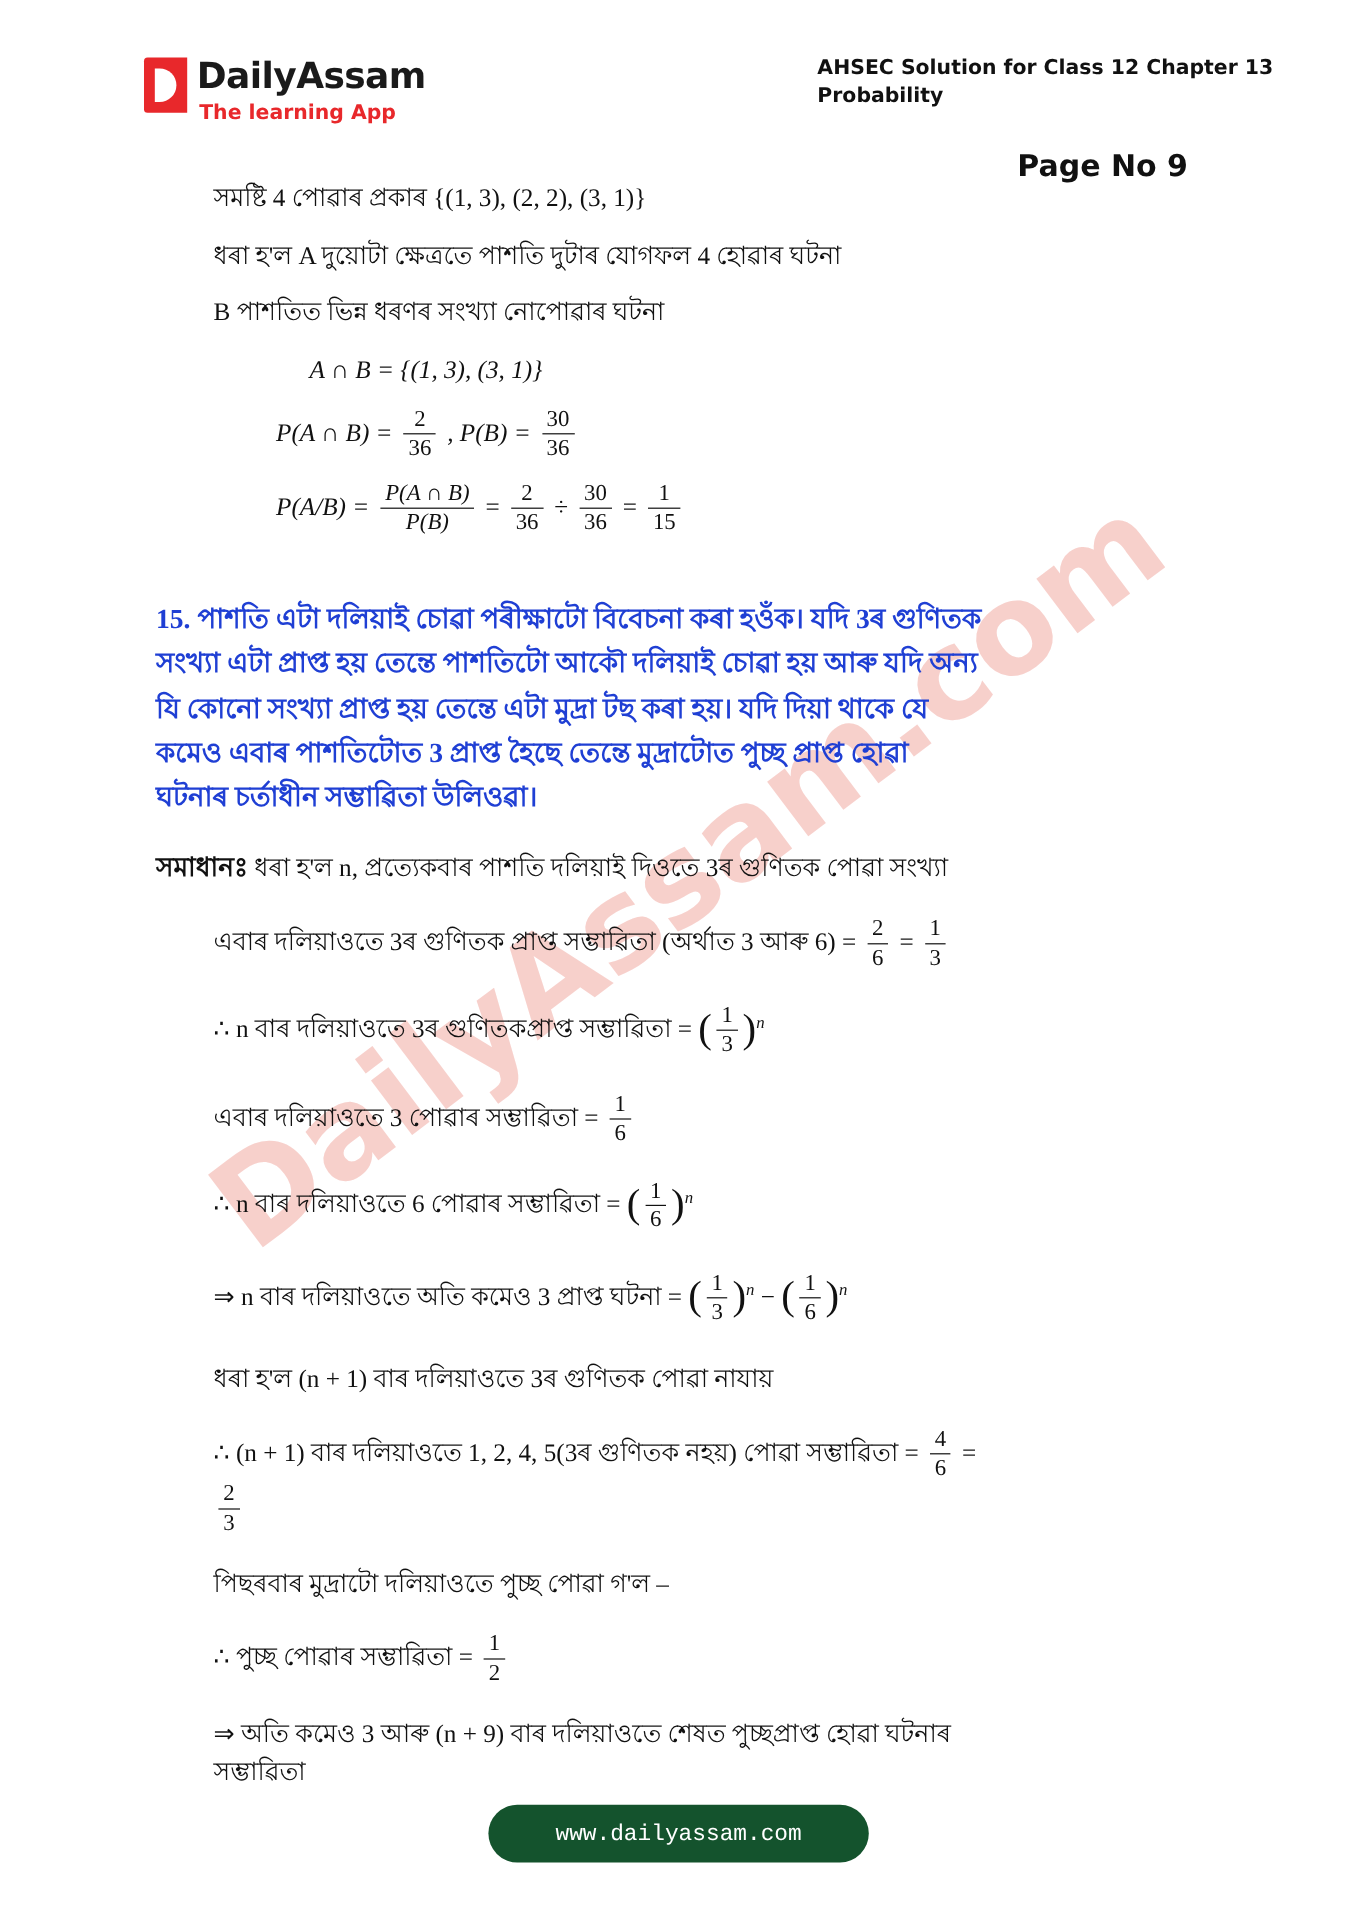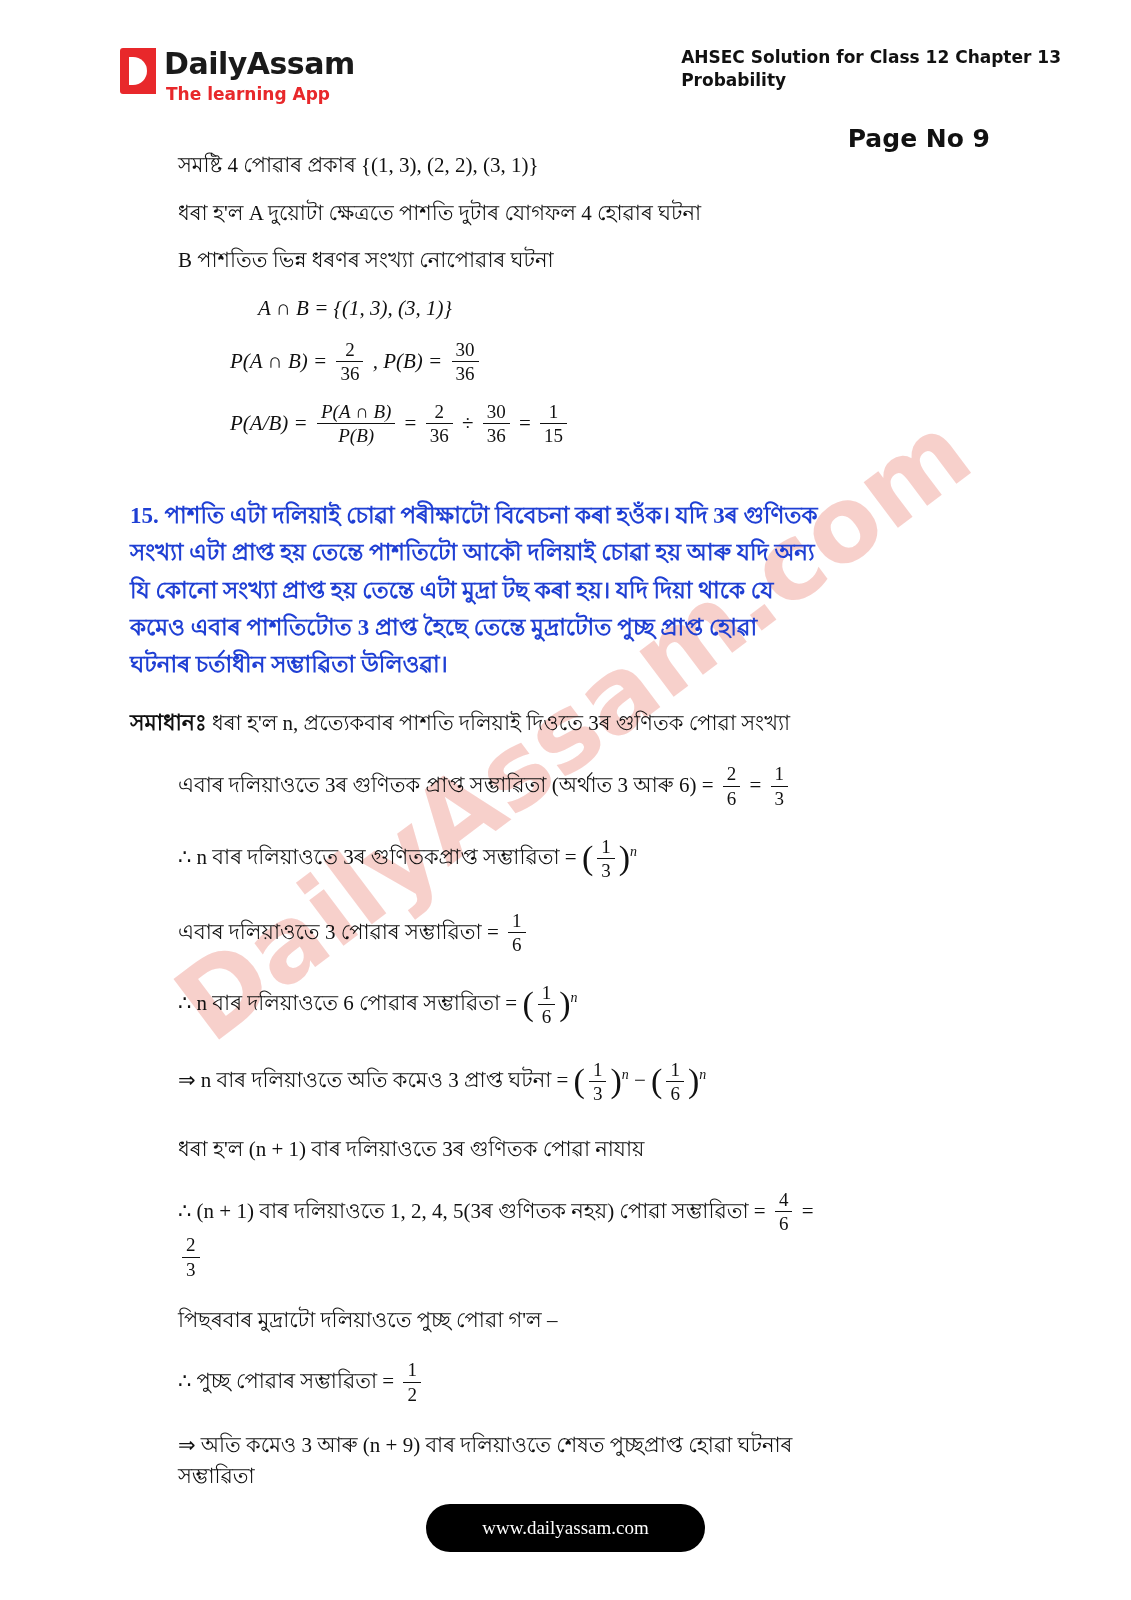--- a/index.html
+++ b/index.html
@@ -212,23 +212,23 @@
   .footer {
     position: absolute;
     left: 0;
     bottom: 48px;
     width: 1131px;
     text-align: center;
     z-index: 3;
   }
   .footer-btn {
     display: inline-block;
-    background: #000000;
+    background: #14532d;
     color: #ffffff;
-    font-family: Liberation Serif, serif;
+    font-family: Liberation Mono, monospace;
     font-size: 19px;
     padding: 13px 56px;
     border-radius: 26px;
     text-decoration: none;
     border: none;
     cursor: pointer;
   }
 </style>
 </head>
 <body>

